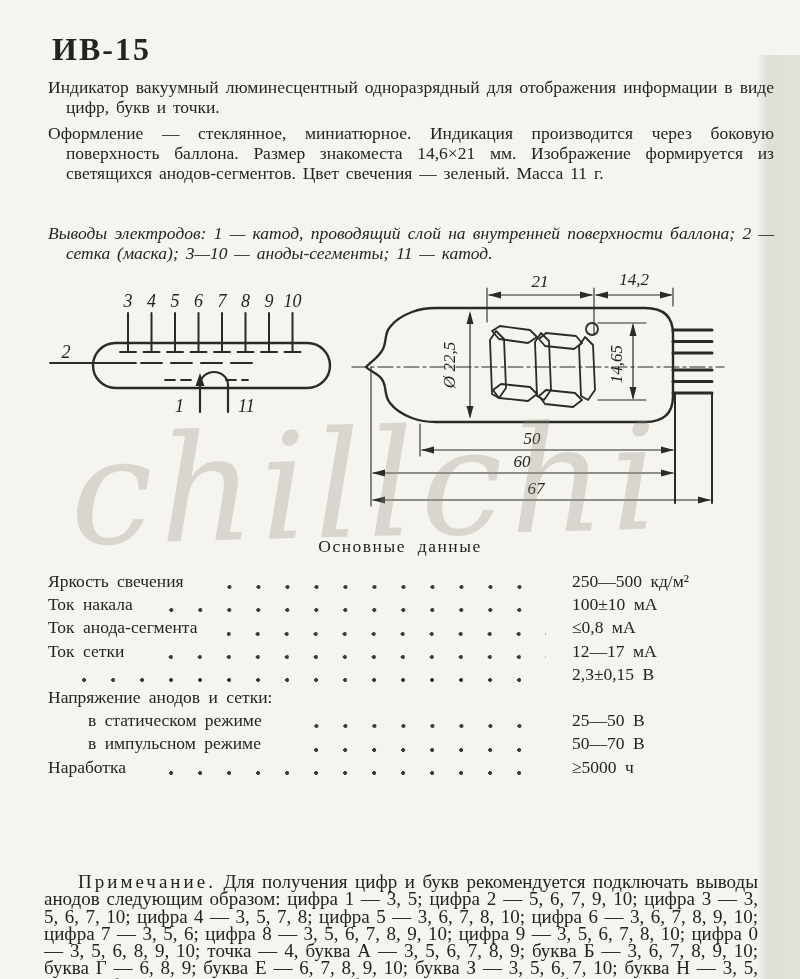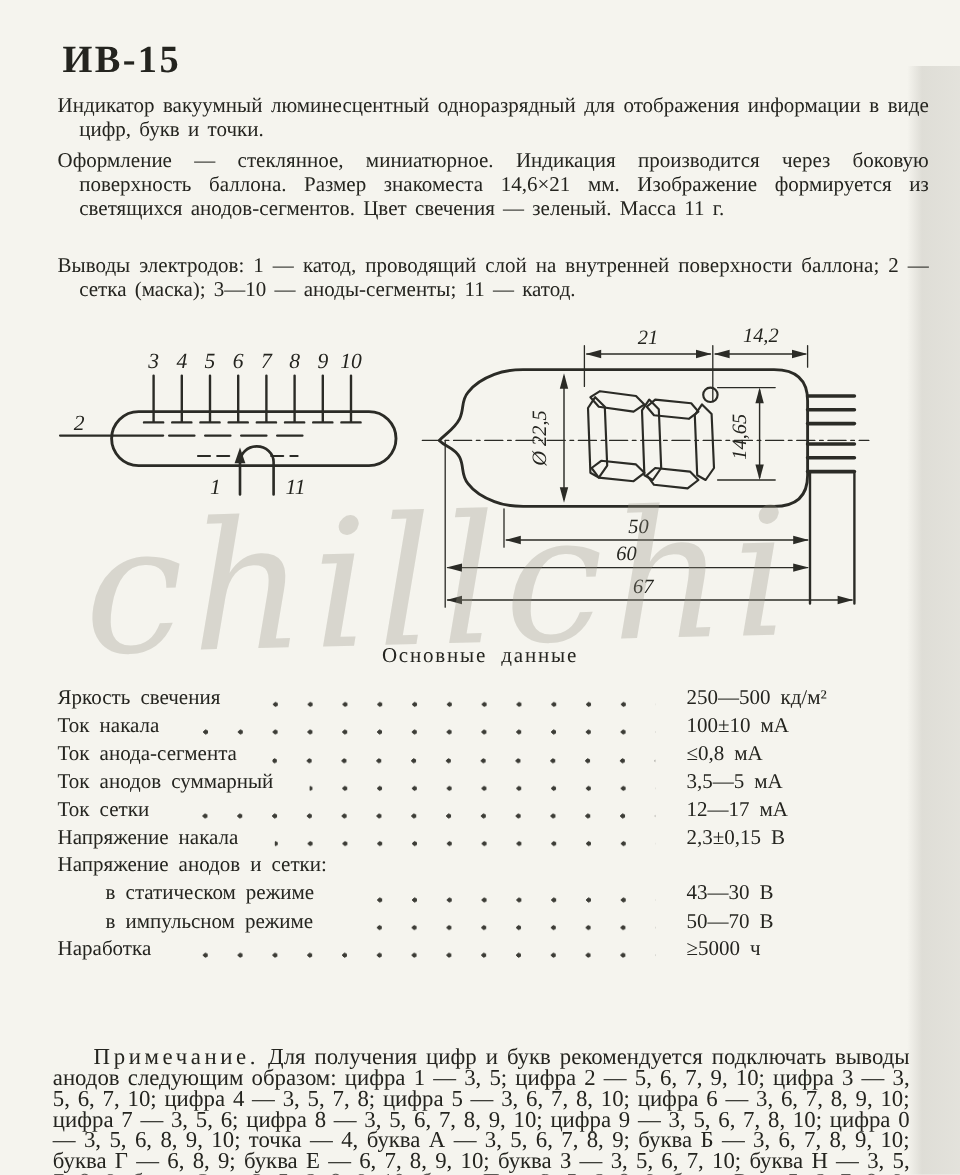--- a/index.html
+++ b/index.html
@@ -25,21 +25,21 @@
     position:absolute;left:52px;top:10px;
     font-size:32px;font-weight:bold;letter-spacing:2px;
   }
   .para{
     position:absolute;left:48px;width:708px;
     font-size:17.5px;line-height:20px;text-align:justify;word-spacing:2.5px;
     padding-left:18px;text-indent:-18px;
   }
   .p1{top:59px;}
   .p2{top:105px;}
-  .p3{top:193px;}
+  .p3{top:205px;font-style:italic;}
   .diagram{position:absolute;left:30px;top:263px;z-index:2;}
   .specs-heading{
     position:absolute;left:0;top:536px;width:800px;text-align:center;
     font-size:17.5px;letter-spacing:1.5px;word-spacing:6px;
   }
   .specs{
     position:absolute;left:48px;top:571px;width:706px;
     font-size:17.5px;
   }
   .spec-row{display:flex;align-items:baseline;height:23.2px;word-spacing:4px;gap:16px;}
@@ -201,48 +201,42 @@
     <span class="spec-dots"></span>
     <span class="spec-value">100±10 мА</span>
   </div>
 
   <div class="spec-row">
     <span class="spec-label">Ток анода-сегмента</span>
     <span class="spec-dots"></span>
     <span class="spec-value">≤0,8 мА</span>
   </div>
 
-  <div class="spec-row">
-    <span class="spec-label">Ток анодов суммарный</span>
-    <span class="spec-dots"></span>
-    <span class="spec-value">3,5—5 мА</span>
-  </div>
 
   <div class="spec-row">
     <span class="spec-label">Ток сетки</span>
     <span class="spec-dots"></span>
     <span class="spec-value">12—17 мА</span>
   </div>
 
   <div class="spec-row">
-    <span class="spec-label">Напряжение накала</span>
     <span class="spec-dots"></span>
     <span class="spec-value">2,3±0,15 В</span>
   </div>
 
   <div class="spec-row no-dots">
     <span class="spec-label">Напряжение анодов и сетки:</span>
     <span class="spec-dots"></span>
     <span class="spec-value"></span>
   </div>
 
   <div class="spec-row indent">
     <span class="spec-label">в статическом режиме</span>
     <span class="spec-dots"></span>
-    <span class="spec-value">43—30 В</span>
+    <span class="spec-value">25—50 В</span>
   </div>
 
   <div class="spec-row indent">
     <span class="spec-label">в импульсном режиме</span>
     <span class="spec-dots"></span>
     <span class="spec-value">50—70 В</span>
   </div>
 
   <div class="spec-row">
     <span class="spec-label">Наработка</span>

